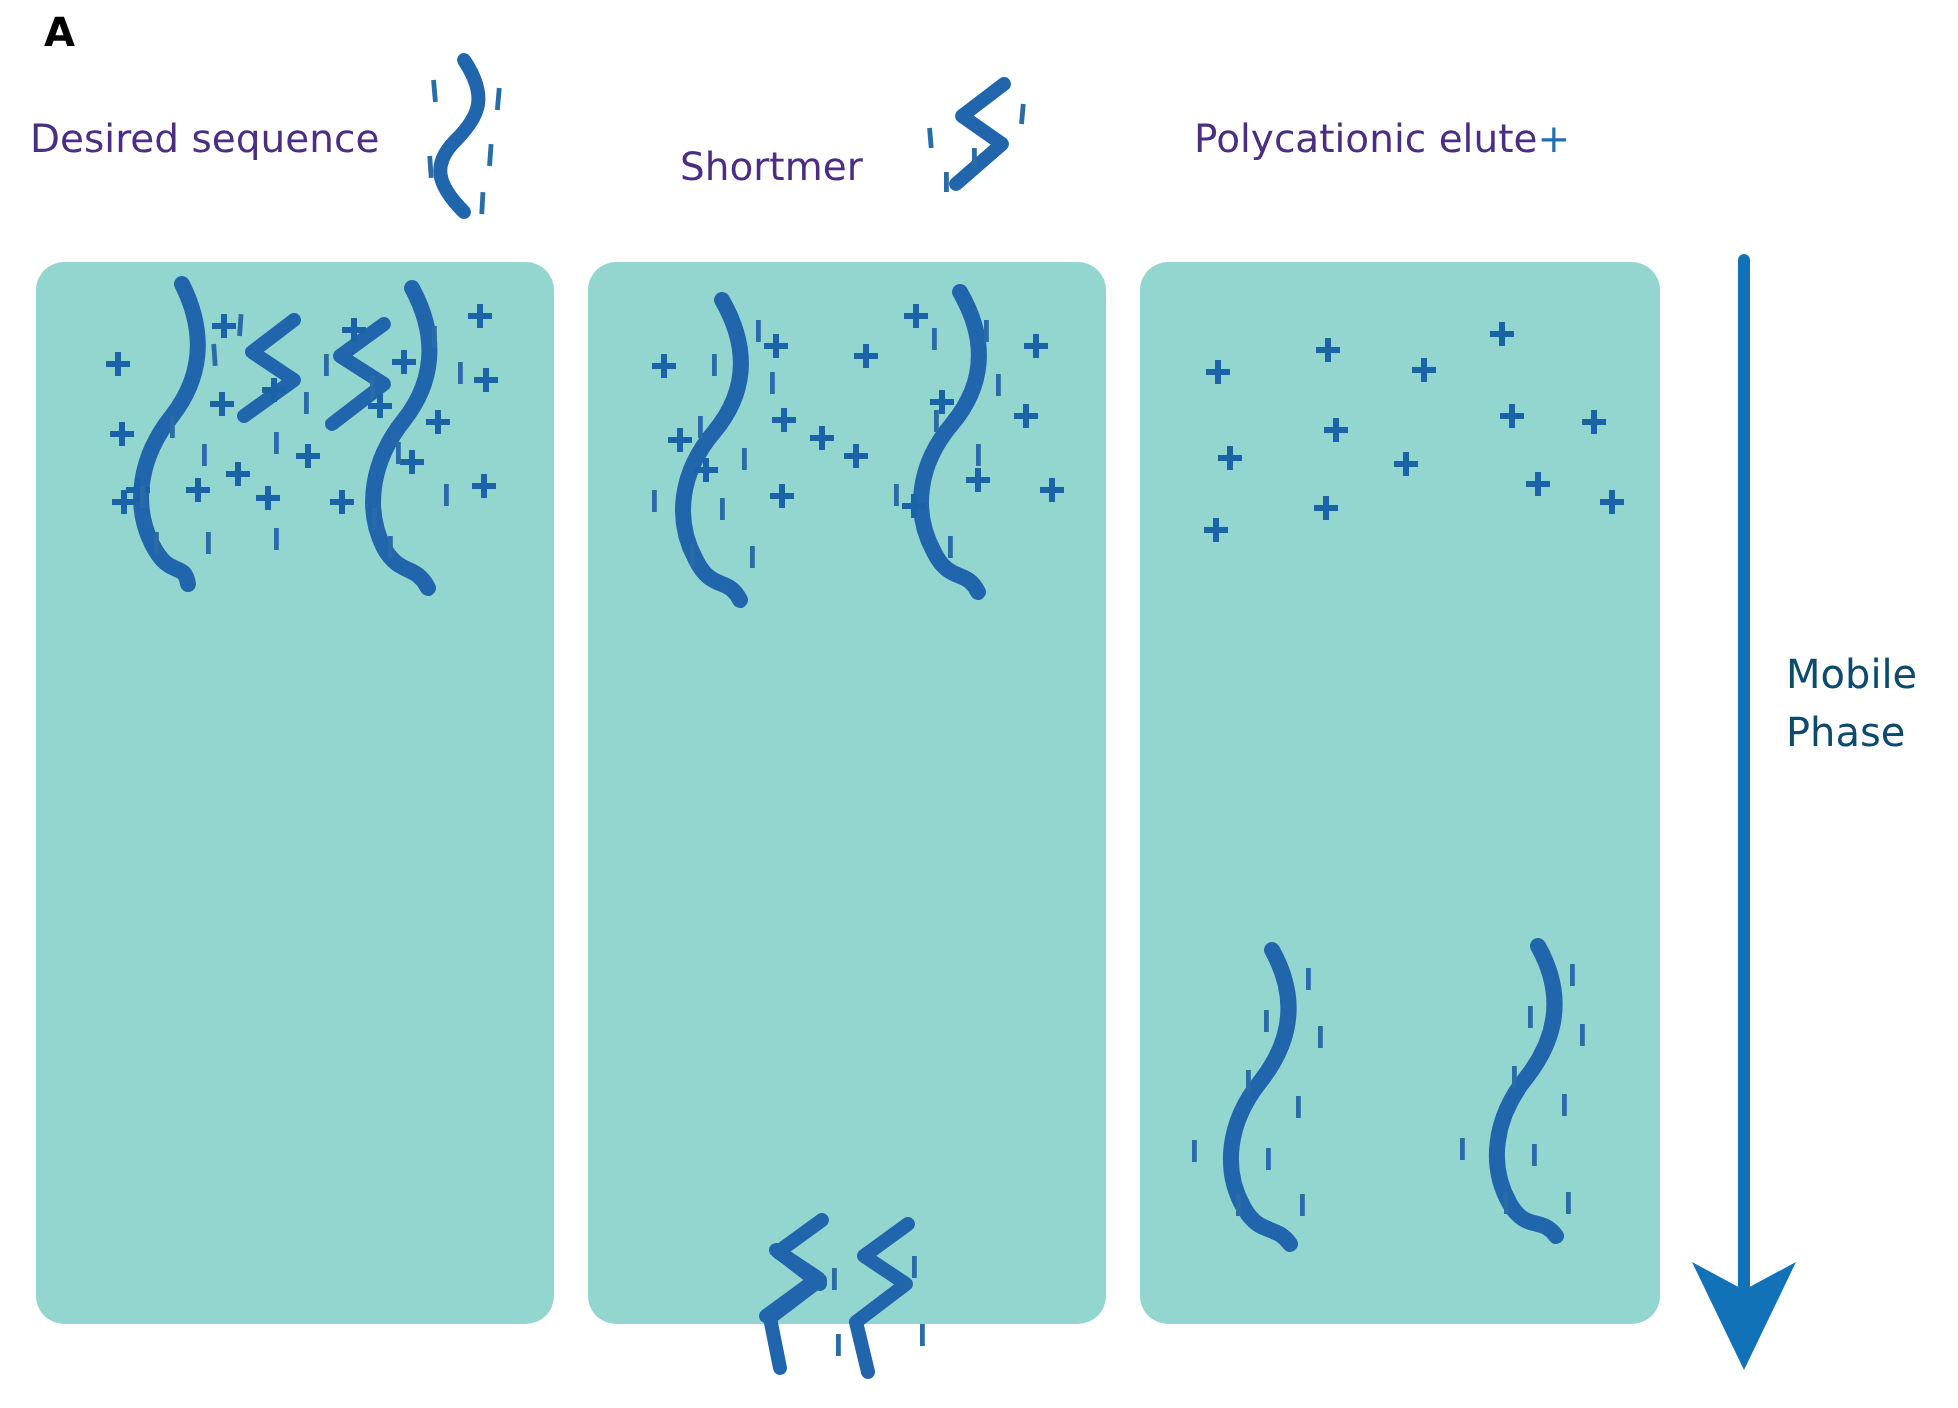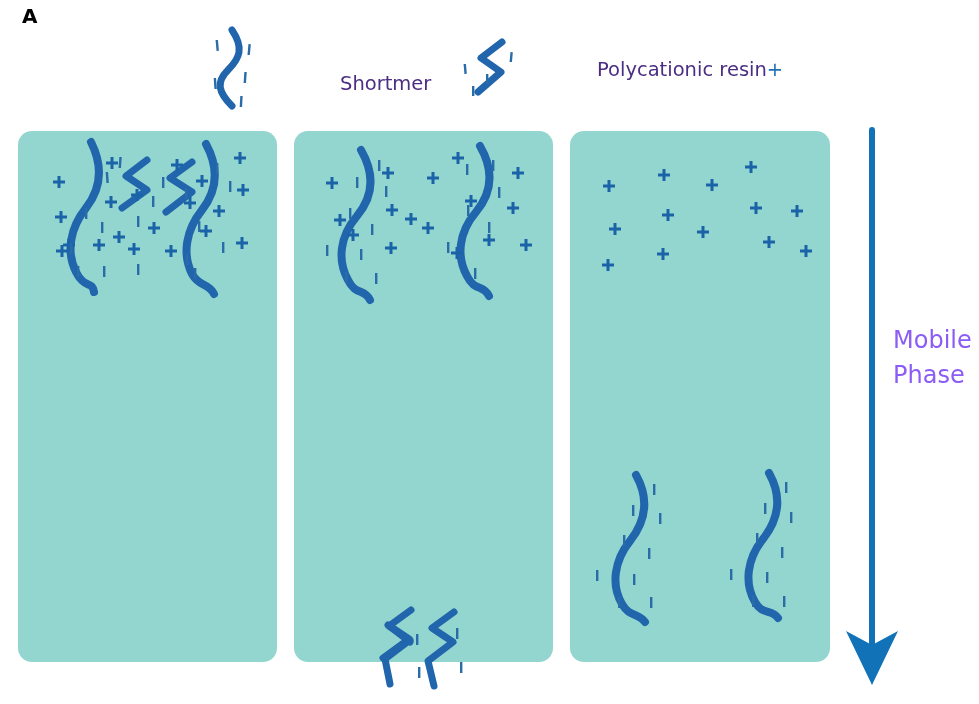--- a/index.html
+++ b/index.html
@@ -48,39 +48,40 @@
     color: #4b2e83;
     line-height: 1.45;
     white-space: pre-line;
   }
   .step-text .num {
     font-weight: bold;
   }
   .mobile-phase {
     position: absolute;
     font-family: "DejaVu Sans", sans-serif;
-    font-size: 24px;
-    color: #8b5cf6;
+    font-size: 20px;
+    color: #0c4a6e;
     line-height: 1.45;
     left: 893px;
     top: 323px;
     white-space: pre-line;
   }
   svg { display: block; }
 </style>
 </head>
 <body>
 
 <div id="figure">
 
   <div class="panel-label">A</div>
 
+  <div class="legend-text" style="left:15px; top:58px;">Desired sequence</div>
   <div class="legend-text" style="left:340px; top:72px;">Shortmer</div>
   <div class="legend-text" style="left:597px; top:58px;">
-    <span>Polycationic resin</span><span class="legend-plus">+</span>
+    <span>Polycationic elute</span><span class="legend-plus">+</span>
   </div>
 
   <div class="step-text" style="left:33px; top:325px; width:250px;"><span class="num">1</span><span>. Crude mixture
 forms charge-charge
 interaction with
 stationary-phase resin</span></div>
 
   <div class="step-text" style="left:310px; top:325px; width:250px;"><span class="num">2</span><span>. Longer sequences
 stay adsorbed, while
 shortmers wash off</span></div>

